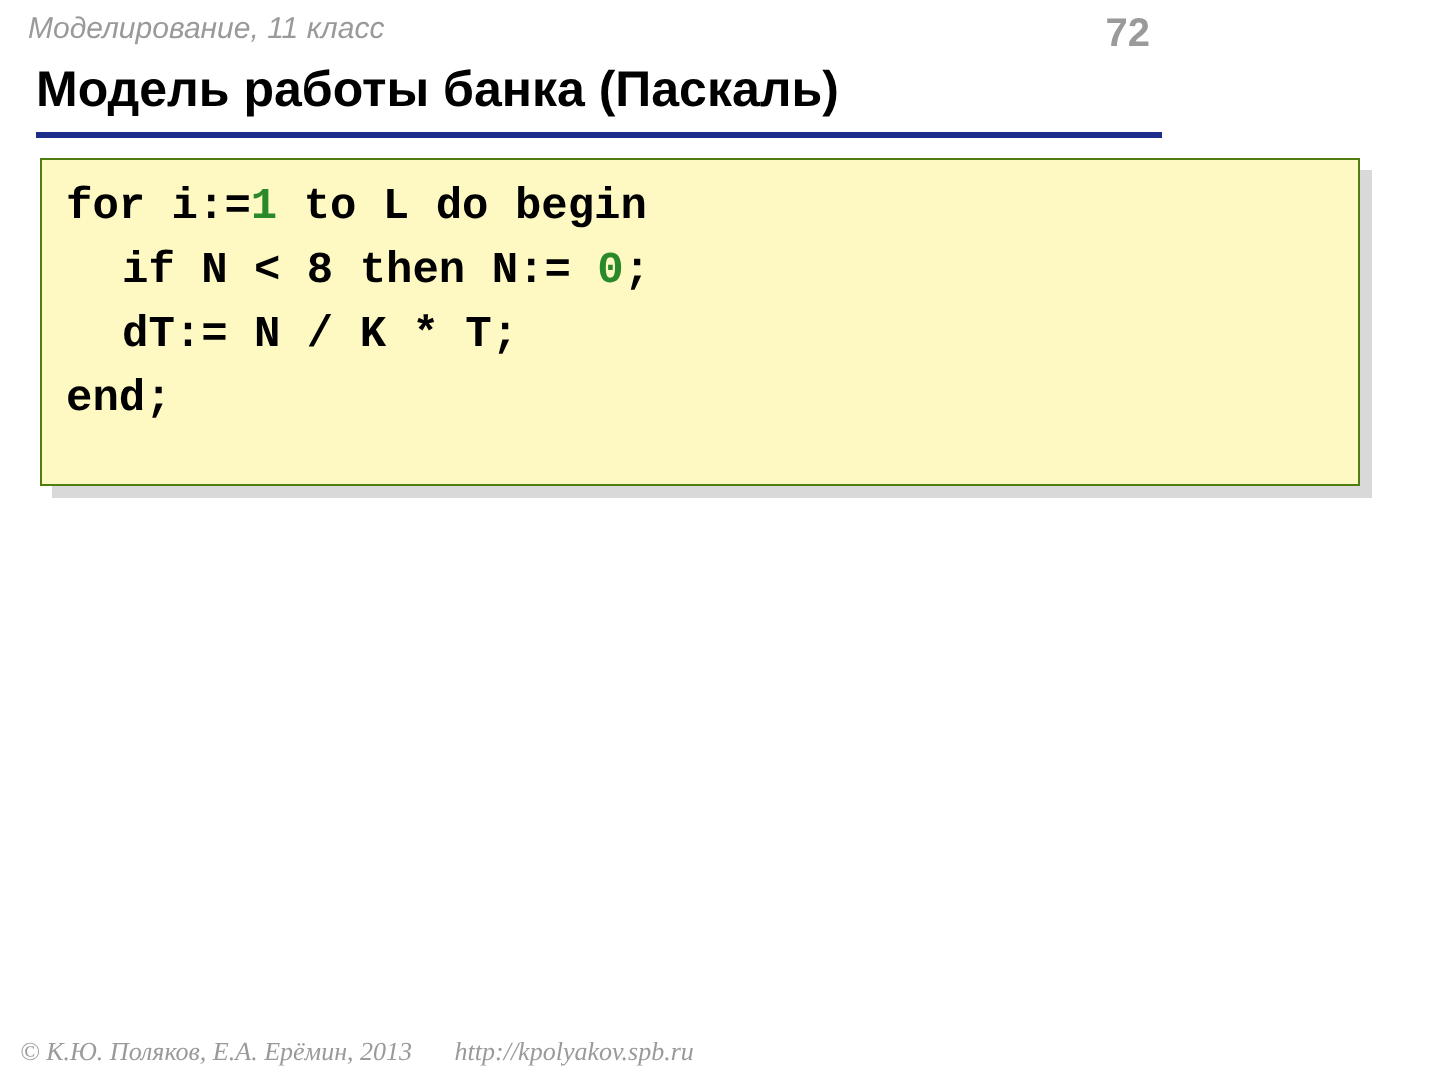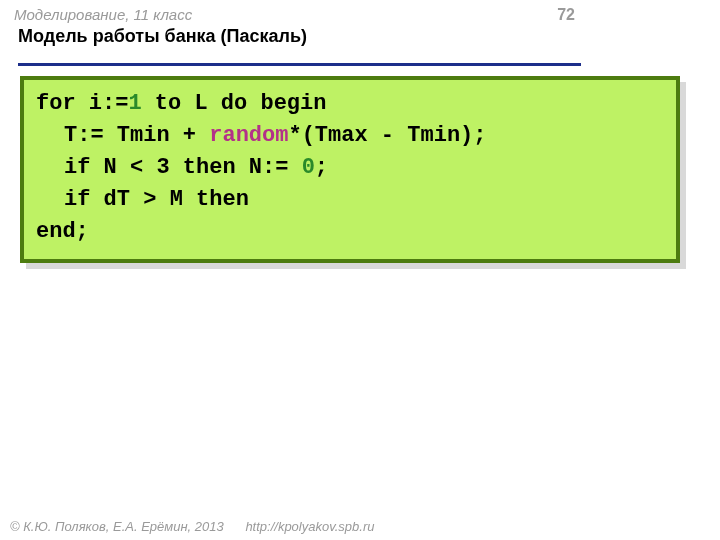--- a/index.html
+++ b/index.html
@@ -23,26 +23,26 @@
     align-items: flex-start;
     padding: 6px 24px 0 14px;
   }
   .breadcrumb {
     color: #9a9a9a;
     font-style: italic;
     font-size: 15px;
   }
   .page-number {
     color: #9a9a9a;
-    font-size: 16px;
+    font-size: 20px;
     font-weight: bold;
   }
   .title {
-    margin: 2px 0 16px 18px;
-    font-size: 18px;
+    margin: 2px 0 6px 18px;
+    font-size: 25px;
     font-weight: bold;
     color: #000;
     font-family: Arial, Helvetica, sans-serif;
   }
   .rule {
     margin: 4px 18px 0 18px;
     height: 3px;
     background: #1c2e8a;
   }
   .code-wrap {
@@ -53,23 +53,23 @@
   .code-shadow {
     position: absolute;
     top: 6px;
     left: 6px;
     width: 660px;
     height: 100%;
     background: #d9d9d9;
   }
   .code-block {
     position: relative;
-    background: #bef264;
-    border: 4px solid #4d7c0f;
-    padding: 8px 12px 12px 12px;
+    background: #fef9c3;
+    border: 1px solid #4d7c0f;
+    padding: 8px 12px 26px 12px;
     box-sizing: border-box;
     width: 660px;
   }
   .code-line {
     font-family: "Courier New", Courier, monospace;
     font-size: 22px;
     font-weight: bold;
     line-height: 1.45;
     white-space: pre;
     color: #000;
@@ -79,20 +79,21 @@
   .fn   { color: #b33189; }
   .indent1 { padding-left: 28px; }
   .indent2 { padding-left: 70px; }
   .footer {
     position: absolute;
     bottom: 6px;
     left: 10px;
     font-size: 13px;
     color: #9a9a9a;
     font-style: italic;
+    font-family: Liberation Serif, serif;
   }
   .footer .copy { margin-right: 18px; }
   .footer .url { font-style: italic; }
 </style>
 </head>
 <body>
 
 <div class="slide">
 
   <div class="top-header">
@@ -100,23 +101,22 @@
     <div class="page-number">72</div>
   </div>
 
   <div class="title">Модель работы банка (Паскаль)</div>
   <div class="rule"></div>
 
   <div class="code-wrap">
     <div class="code-shadow"></div>
     <div class="code-block" id="code-block">
         <div class="code-line"><span class="kw">for i:=</span><span class="lit">1</span><span class="kw"> to L do begin</span></div>
-        <div class="code-line indent1"><span class="kw">T:=</span><span class="kw"> Tmin</span><span class="kw"> + </span><span class="fn">random</span><span class="kw">*(Tmax</span><span class="kw"> - </span><span class="kw">Tmin);</span></div>
-        <div class="code-line indent1"><span class="kw">if N</span><span class="kw"> &lt; </span><span class="kw">3 then N:=</span><span class="kw"> </span><span class="lit">0</span><span class="kw">;</span></div>
-        <div class="code-line indent1"><span class="kw">if dT</span><span class="kw"> &gt; </span><span class="kw">M then</span></div>
+        <div class="code-line indent1"><span class="kw">if N</span><span class="kw"> &lt; </span><span class="kw">8 then N:=</span><span class="kw"> </span><span class="lit">0</span><span class="kw">;</span></div>
+        <div class="code-line indent1"><span class="kw">dT:=</span><span class="kw"> N</span><span class="kw"> / </span><span class="kw">K</span><span class="kw"> * </span><span class="kw">T;</span></div>
         <div class="code-line"><span class="kw">end;</span></div>
       </div>
   </div>
 
   <div class="footer">
     <span class="copy">© К.Ю. Поляков, Е.А. Ерёмин, 2013</span>
     <span class="url">http://kpolyakov.spb.ru</span>
   </div>
 
 </div>

